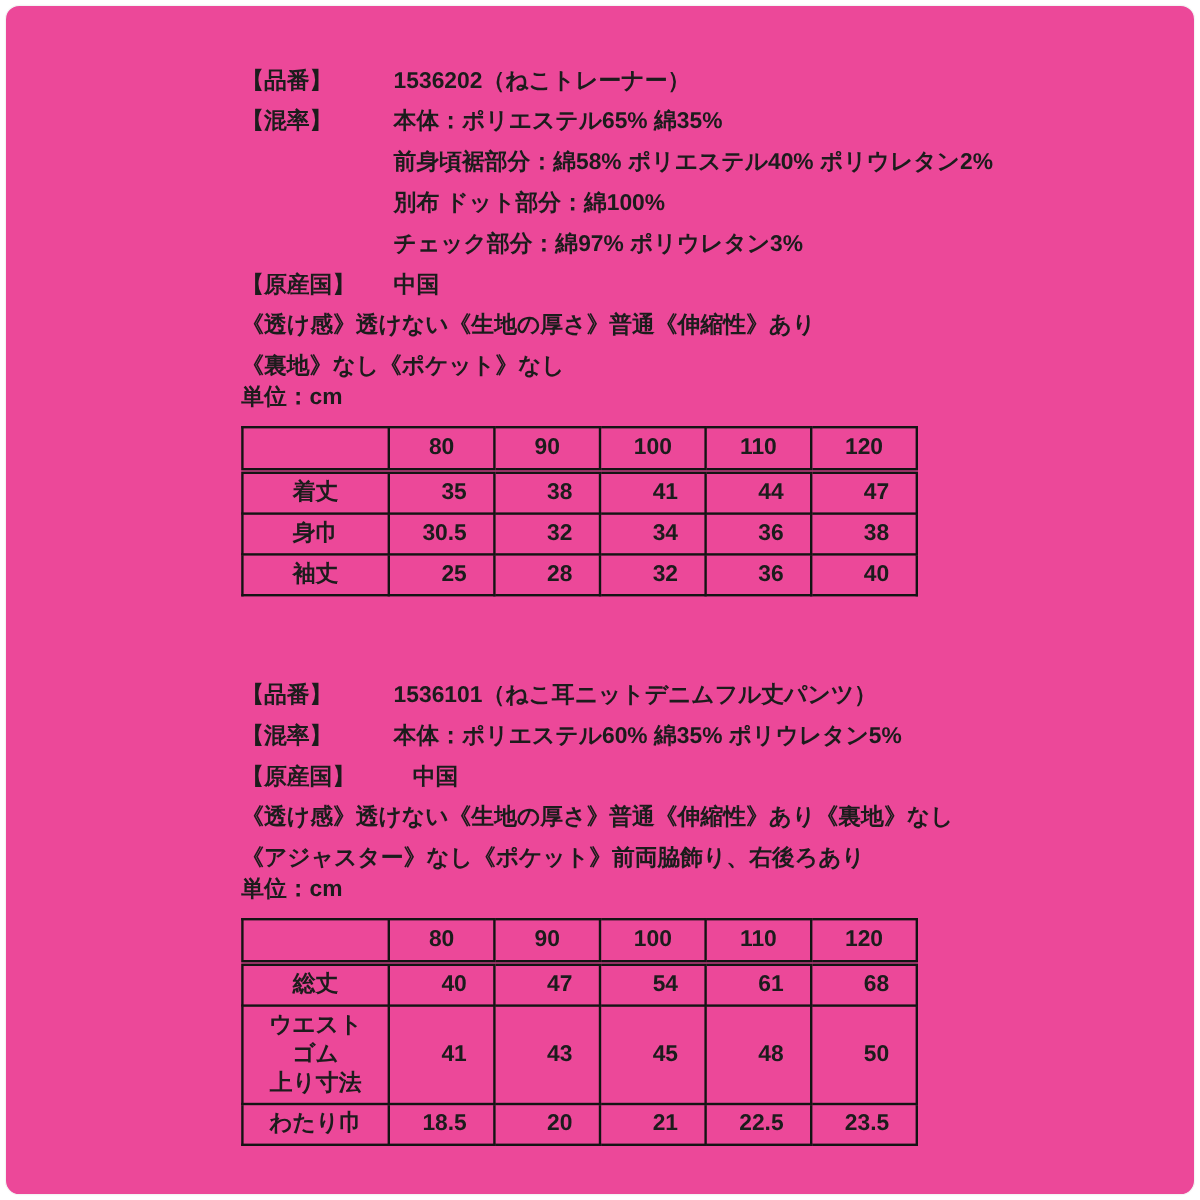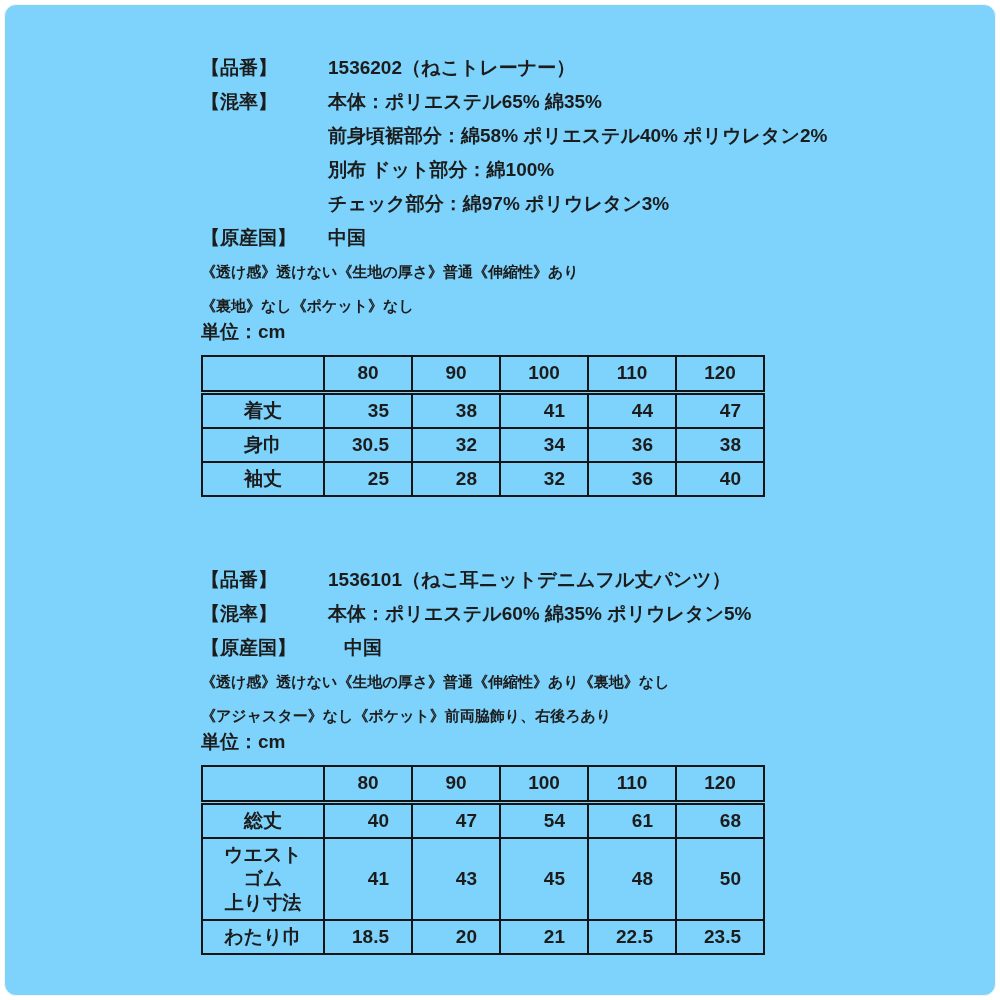--- a/index.html
+++ b/index.html
@@ -7,40 +7,40 @@
   body {
     width: 1000px; height: 1000px;
     background: #ffffff;
     font-family: "Liberation Sans", "DejaVu Sans", sans-serif;
     color: #1c1c1c;
     position: relative;
     overflow: hidden;
   }
   .page {
     position: absolute; inset: 4px;
-    background: #7dd3fc;
+    background: #ec4899;
     border: 1px solid #f4f4f4;
     border-radius: 12px;
   }
   .product { position: absolute; left: 196px; width: 564px; }
   .sec1 { top: 46px; }
   .sec2 { top: 558px; }
 
   .frow {
     display: flex; align-items: flex-start;
     font-size: 19px; line-height: 34px;
     font-weight: 600; white-space: nowrap;
   }
   .flabel { flex: 0 0 127px; width: 127px; }
   .fvalue { white-space: nowrap; }
   .fstack .line { font-size: 19px; line-height: 34px; white-space: nowrap; }
   .origin-indent { margin-left: 16px; }
 
   .feature-line {
-    font-size: 15px; line-height: 34px;
+    font-size: 19px; line-height: 34px;
     font-weight: 600; white-space: nowrap;
   }
 
   .unit-row {
     width: 562px; 
     font-size: 19px; line-height: 22px;
     font-weight: 600; margin-top: -2px; padding-right: 2px;
   }
 
   table.size-table {

